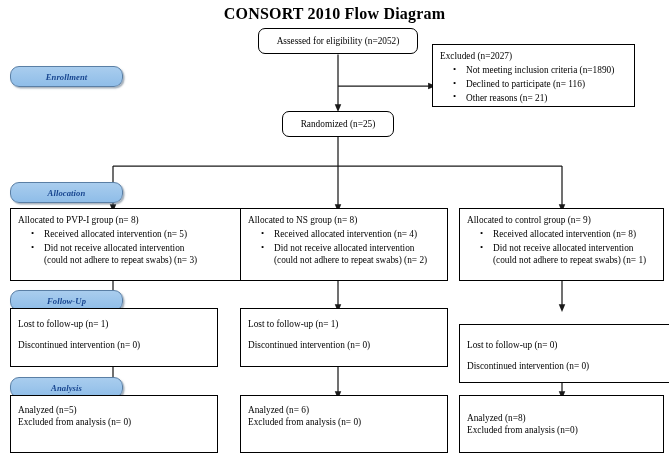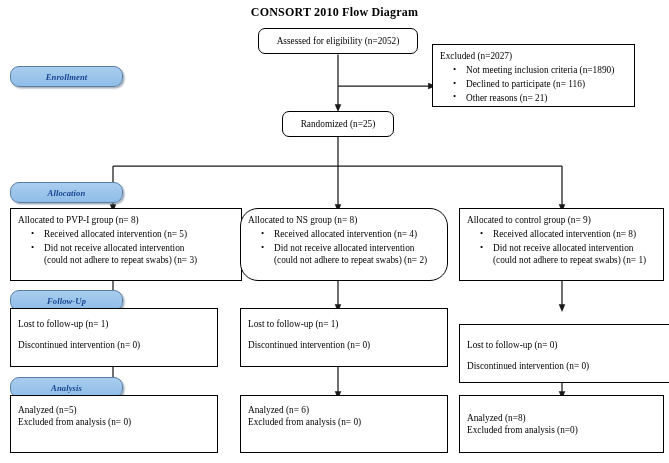--- a/index.html
+++ b/index.html
@@ -11,21 +11,21 @@
     overflow:hidden;
     position:relative;
   }
   #canvas{position:absolute;left:0;top:0;width:669px;height:463px;}
   svg.lines{position:absolute;left:0;top:0;width:669px;height:463px;pointer-events:none;}
 
   .title{
     position:absolute;
     left:0;top:5px;width:669px;
     text-align:center;
-    font-size:12px;
+    font-size:16px;
     font-weight:bold;
     letter-spacing:.2px;
   }
 
   .box{
     position:absolute;
     background:#ffffff;
     border:1.3px solid #000000;
     box-sizing:border-box;
     font-size:9.3px;
@@ -144,21 +144,21 @@
       <li>
         <span class="ln2">Received allocated intervention (n= 5)</span>
       </li>
       <li>
         <span class="ln2">Did not receive allocated intervention</span>
         <span class="ln2">(could not adhere to repeat swabs) (n= 3)</span>
       </li>
     </ul>
   </div>
 
-  <div class="box" style="left:240px;top:208px;width:208px;height:73px;border-radius:18px;">
+  <div class="box" style="left:240px;top:208px;width:208px;height:73px;">
     <span class="hdr">Allocated to NS group (n= 8)</span>
     <ul class="bul">
       <li>
         <span class="ln2">Received allocated intervention (n= 4)</span>
       </li>
       <li>
         <span class="ln2">Did not receive allocated intervention</span>
         <span class="ln2">(could not adhere to repeat swabs) (n= 2)</span>
       </li>
     </ul>

